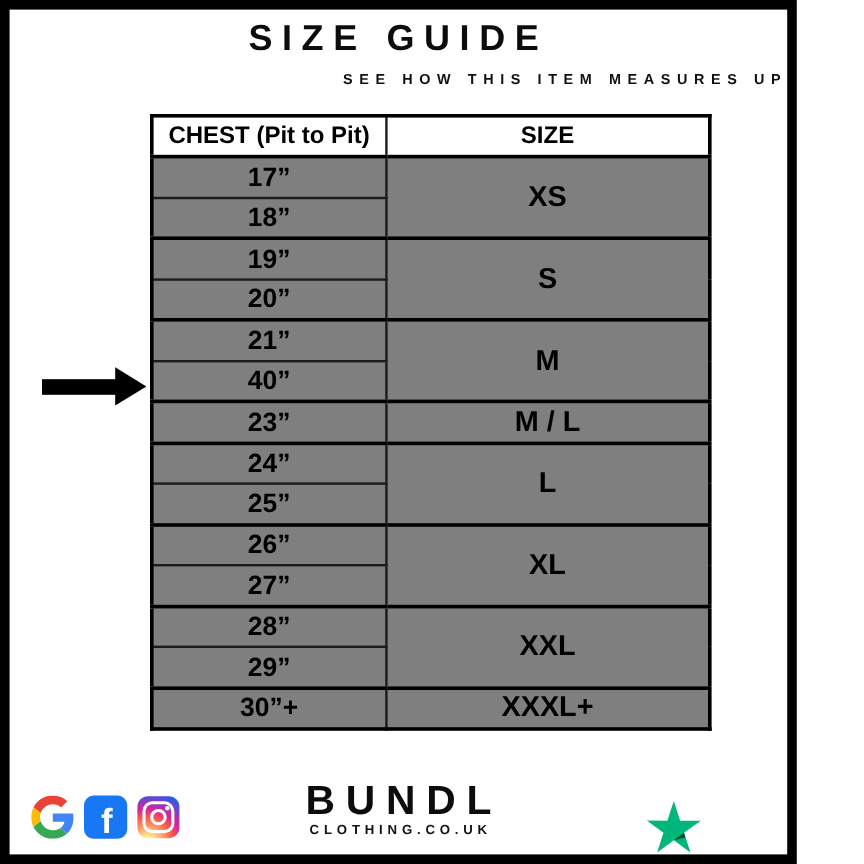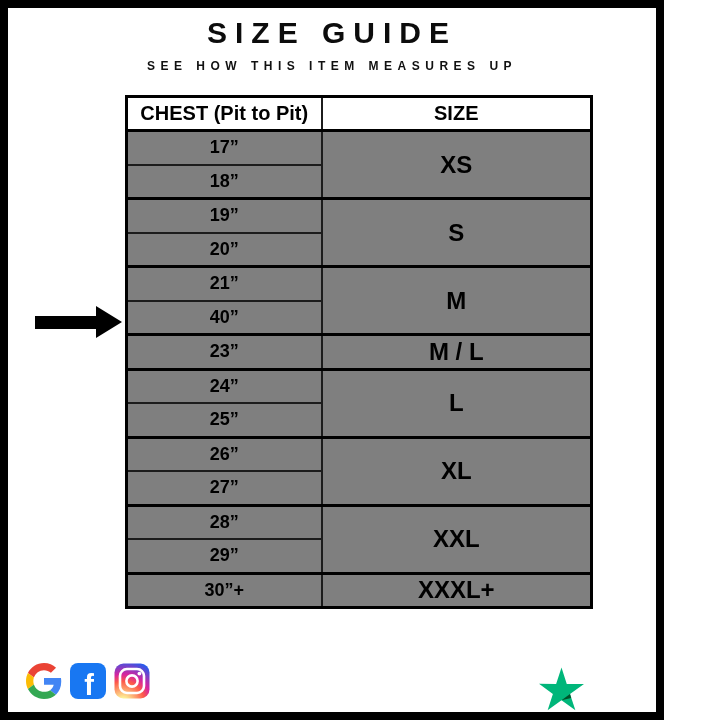--- a/index.html
+++ b/index.html
@@ -19,21 +19,21 @@
     position:absolute; top:7px; left:0; right:0;
     text-align:center;
     font-size:30px; font-weight:bold;
     letter-spacing:8px;
     color:#0c0c0c;
     line-height:36px;
     white-space:nowrap;
   }
   .subtitle {
     position:absolute; top:51px; left:0; right:0;
-    text-align:center;
+    text-align:right;
     font-size:12px; font-weight:bold;
     letter-spacing:5.5px;
     color:#111;
     line-height:14px;
     white-space:nowrap;
   }
 
   
   table.size-table {
     position:absolute; left:117px; top:87px;
@@ -55,21 +55,21 @@
   table.size-table { border:3px solid #000; }
   table.size-table td {
     height:31.5px;
     background:#7f7f7f;
     border:2px solid #1c1c1c;
     font-weight:bold;
     text-align:center; vertical-align:middle;
     color:#000;
     padding:0;
   }
-  td.chest { font-size:18px; }
+  td.chest { font-size:22px; }
   td.size  { font-size:24px; }
   tr.group-start td { border-top:3px solid #000; }
   td.white { background:#ffffff; }
   td.no-div { border-right:3px solid #ffffff; }
 
   
   .arrow { position:absolute; left:27px; top:298px; width:87px; height:32px; }
   .arrow .shaft {
     position:absolute; left:0; top:10px;
     width:64px; height:13px; background:#000;
@@ -231,20 +231,24 @@
           </radialGradient>
         </defs>
         <rect x="0.5" y="0.5" width="35" height="35" rx="9" fill="url(#igGrad)"></rect>
         <rect x="6" y="6" width="24" height="24" rx="7" fill="none" stroke="#fff" stroke-width="2.6"></rect>
         <circle cx="18" cy="18" r="5.6" fill="none" stroke="#fff" stroke-width="2.6"></circle>
         <circle cx="25.4" cy="10.6" r="1.9" fill="#fff"></circle>
       </svg>
     </div>
   </div>
 
+  <div class="brand">
+    <div class="brand-name">BUNDL</div>
+    <div class="brand-domain">CLOTHING.CO.UK</div>
+  </div>
 
   <div class="trustpilot">
     <svg width="45" height="44" viewBox="0 0 46 45">
       <polygon fill="#00B67A" points="23,0.5 28.4,17.3 46,17.3 31.7,27.6 37.2,44.3 23,34 8.8,44.3 14.2,27.6 0,17.2 17.5,17.3"></polygon>
       <polygon fill="#005128" points="23,34 31.7,27.6 32.9,31.6"></polygon>
     </svg>
   </div>
 
 </div>
 

